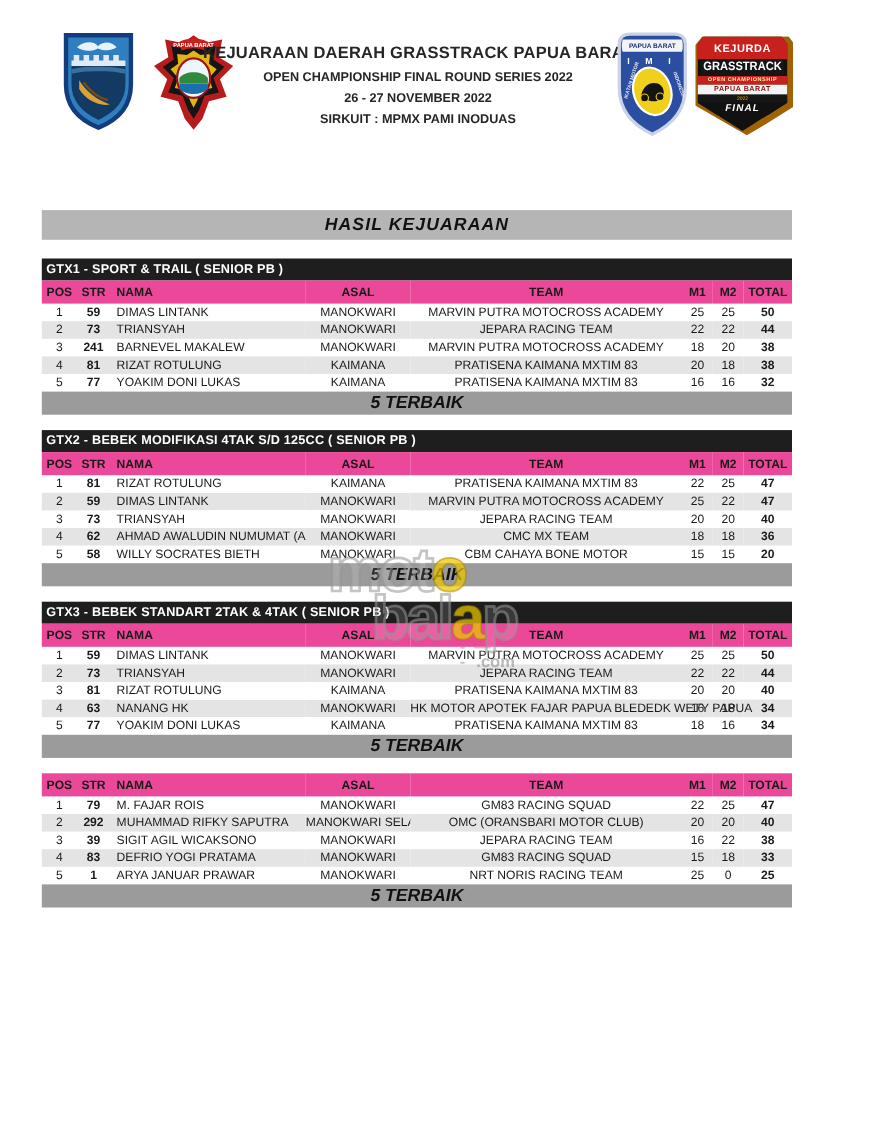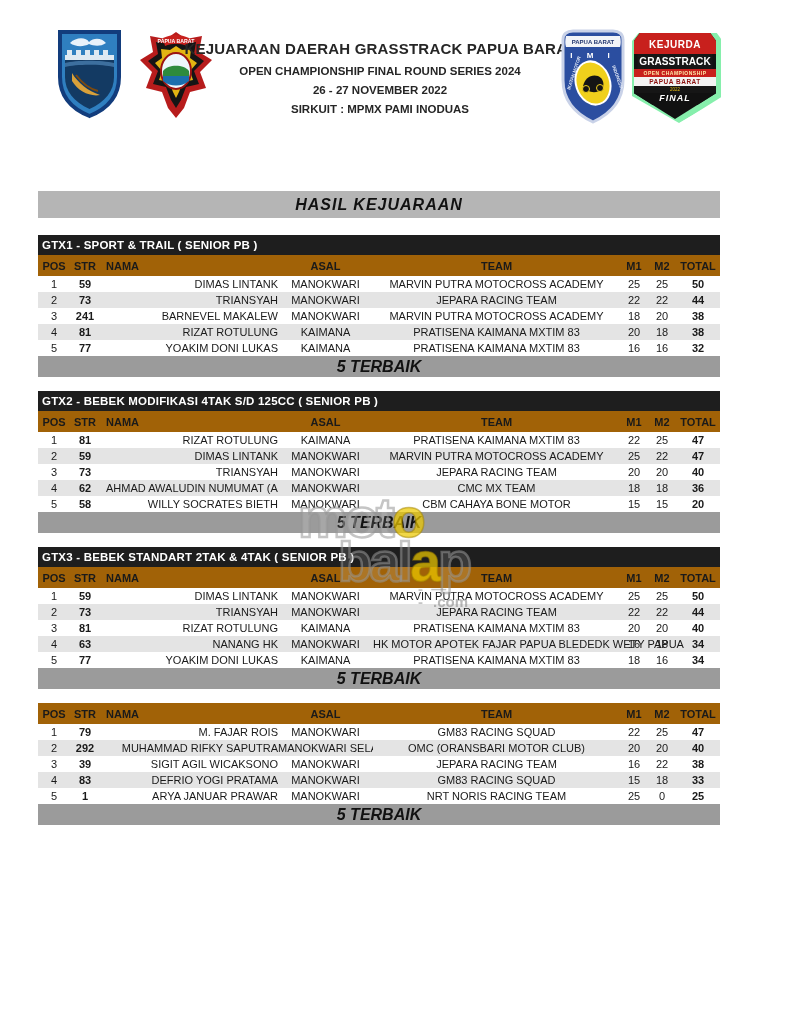--- a/index.html
+++ b/index.html
@@ -7,44 +7,44 @@
     width:791px;height:1024px;position:relative;background:#ffffff;
     font-family:"Liberation Sans", sans-serif;color:#1a1a1a;overflow:hidden;
   }
   
   .hdr-text{position:absolute;left:180px;top:40px;width:400px;text-align:center;color:#262626;}
   .hdr-title{font-size:15px;font-weight:bold;letter-spacing:.2px;margin-bottom:5px;}
   .hdr-sub{font-size:11.5px;font-weight:bold;line-height:19px;}
   .logo{position:absolute;}
   
   .kj-outer{clip-path:polygon(7% 0,93% 0,100% 9%,100% 70%,50% 100%,0 70%,0 9%);background:#fff;width:92px;height:96px;padding:0;}
-  .kj-mid{clip-path:polygon(7% 0,93% 0,100% 9%,100% 70%,50% 100%,0 70%,0 9%);background:#86efac;width:94px;height:90px;margin:3px;}
+  .kj-mid{clip-path:polygon(7% 0,93% 0,100% 9%,100% 70%,50% 100%,0 70%,0 9%);background:#a16207;width:94px;height:90px;margin:3px;}
   .kj-in{clip-path:polygon(7% 0,93% 0,100% 9%,100% 70%,50% 100%,0 70%,0 9%);background:#111;width:82px;height:86px;margin:2px;text-align:center;overflow:hidden;}
   .kj-top{background:#c8201d;color:#fff;font-weight:bold;font-size:10px;padding-top:6px;height:15px;letter-spacing:.5px;}
   .kj-main{background:#161616;color:#fff;font-weight:bold;font-size:11px;height:15px;line-height:15px;transform:scaleX(.92);}
   .kj-sub{background:#c8201d;color:#ffe9a8;font-size:5px;font-weight:bold;height:8px;line-height:8px;letter-spacing:.5px;}
   .kj-region{background:#f3f3f3;color:#8c1210;font-size:6.5px;font-weight:bold;height:9px;line-height:9px;letter-spacing:.5px;}
   .kj-mini{background:#161616;color:#e3b80f;font-size:4.5px;height:7px;line-height:7px;}
   .kj-final{background:#111;color:#fff;font-size:9px;font-weight:bold;font-style:italic;height:12px;line-height:11px;letter-spacing:1px;}
   
   .content{position:absolute;left:38px;top:143px;width:682px;}
   .banner{height:27px;line-height:27px;background:#b5b5b5;text-align:center;
           font-size:16px;font-weight:bold;font-style:italic;letter-spacing:1px;color:#111;margin-top:48px;}
   .section{margin-top:14px;}
   .section.first{margin-top:17px;}
   .sec-bar{height:20px;line-height:20px;background:#1e1e1e;color:#fff;font-size:11.5px;font-weight:bold;padding-left:4px;letter-spacing:.2px;}
   table{border-collapse:collapse;table-layout:fixed;width:682px;}
   col.w0{width:32px}col.w1{width:30px}col.w2{width:178px}col.w3{width:95px}
   col.w4{width:247px}col.w5{width:28px}col.w6{width:28px}col.w7{width:44px}
-  thead th{background:#a16207;height:21px;font-size:11px;font-weight:bold;text-align:center;padding:0;}
+  thead th{background:#ec4899;height:21px;font-size:11px;font-weight:bold;text-align:center;padding:0;}
   thead th.c2{text-align:left;padding-left:6px;}
   tbody td{height:16px;font-size:11px;padding:0;text-align:center;white-space:nowrap;}
   tbody tr:nth-child(even){background:#e4e4e4;}
   tbody td.c1,tbody td.c7{font-weight:bold;}
-  tbody td.c2{text-align:right;padding-left:6px;overflow:hidden;}
+  tbody td.c2{text-align:left;padding-left:6px;overflow:hidden;}
   tbody td.c3{overflow:hidden;}
   tbody td.c4{overflow:visible;}
   tfoot td{height:19px;background:#9b9b9b;text-align:center;font-size:16px;font-weight:bold;font-style:italic;color:#111;}
   
   .watermark{position:absolute;left:298px;top:458px;width:200px;pointer-events:none;z-index:5;
              font-weight:bold;line-height:.9;}
   .wm-line{font-size:56px;letter-spacing:-3px;color:rgba(255,255,255,.12);margin-top:35px;
            -webkit-text-stroke:2.5px rgba(150,150,150,.55);}
   .wm-line2{margin-left:40px;margin-top:-6px;}
   .wm-o{color:rgba(235,200,0,.72);-webkit-text-stroke:1.5px rgba(160,130,0,.5);}
@@ -82,21 +82,21 @@
       <ellipse cx="40" cy="45" rx="15" ry="18" fill="#eef6fb" stroke="#9a1313" stroke-width="2"></ellipse>
       <path d="M27 45 C32 38 48 38 53 45 L53 50 L27 50 Z" fill="#2e8b3d"></path>
       <path d="M27 50 H53 V55 C46 61 34 61 27 55 Z" fill="#1b6fae"></path>
       <path d="M27 12 C36 8 44 8 53 12 L51 20 C44 17 36 17 29 20 Z" fill="#c8201d"></path>
       <text x="40" y="17" font-size="5.2" font-weight="bold" fill="#ffffff" text-anchor="middle">PAPUA BARAT</text>
     </svg>
   </div>
 
   <div class="hdr-text">
     <div class="hdr-title">KEJUARAAN DAERAH GRASSTRACK PAPUA BARAT</div>
-    <div class="hdr-sub">OPEN CHAMPIONSHIP FINAL ROUND SERIES 2024</div>
+    <div class="hdr-sub">OPEN CHAMPIONSHIP FINAL ROUND SERIES 2022</div>
     <div class="hdr-sub">26 - 27 NOVEMBER 2022</div>
     <div class="hdr-sub">SIRKUIT : MPMX PAMI INODUAS</div>
   </div>
 
   <div class="logo" style="left:555px;top:28px;">
     <svg width="76" height="98" viewBox="0 0 76 98">
       <path d="M8 12 C8 6 12 3 18 3 H58 C64 3 68 6 68 12 V52 C68 74 55 86 38 94 C21 86 8 74 8 52 Z" fill="#2b4ea0" stroke="#c9d2e8" stroke-width="3"></path>
       <path d="M11 8 H65 C66 12 66 16 65 19 H11 C10 16 10 12 11 8 Z" fill="#f2f4f8"></path>
       <text x="38" y="15.5" font-size="6" font-weight="bold" fill="#20356e" text-anchor="middle">PAPUA BARAT</text>
       <text x="38" y="30" font-size="8" font-weight="bold" fill="#ffffff" text-anchor="middle" letter-spacing="6">I M I</text>

